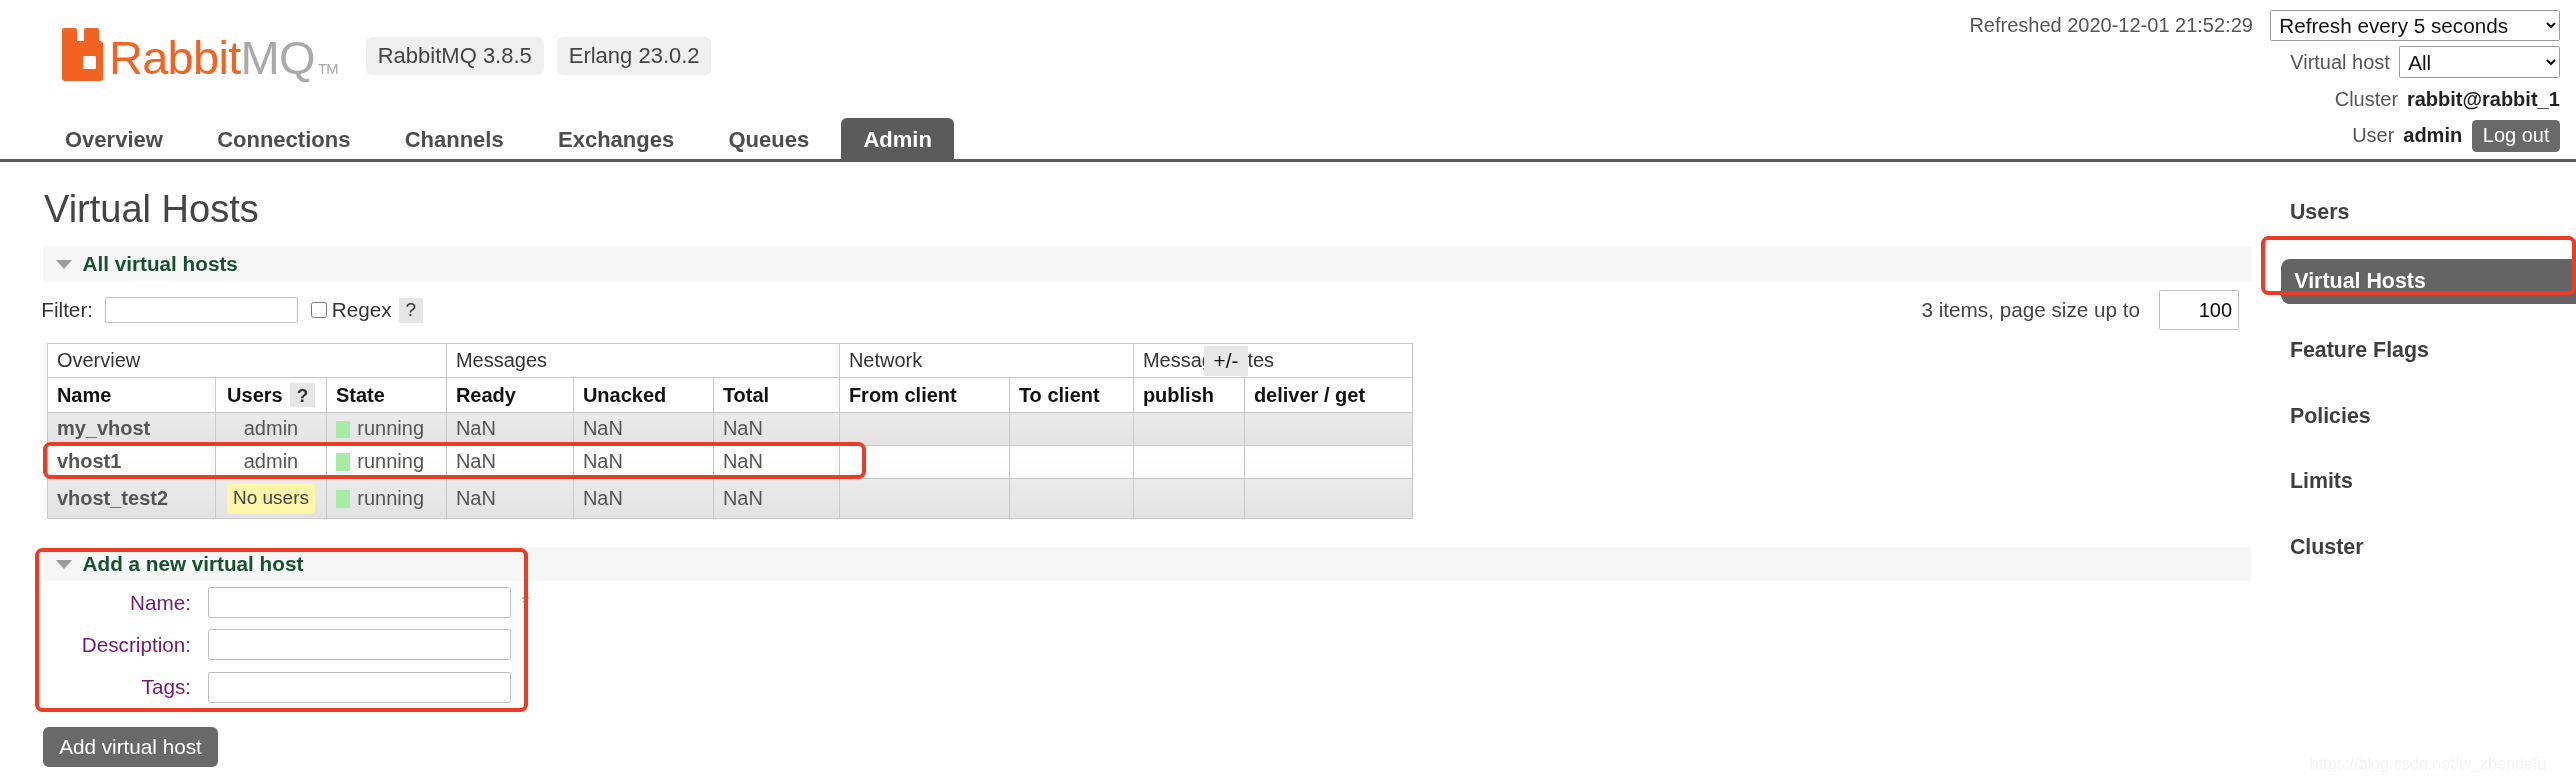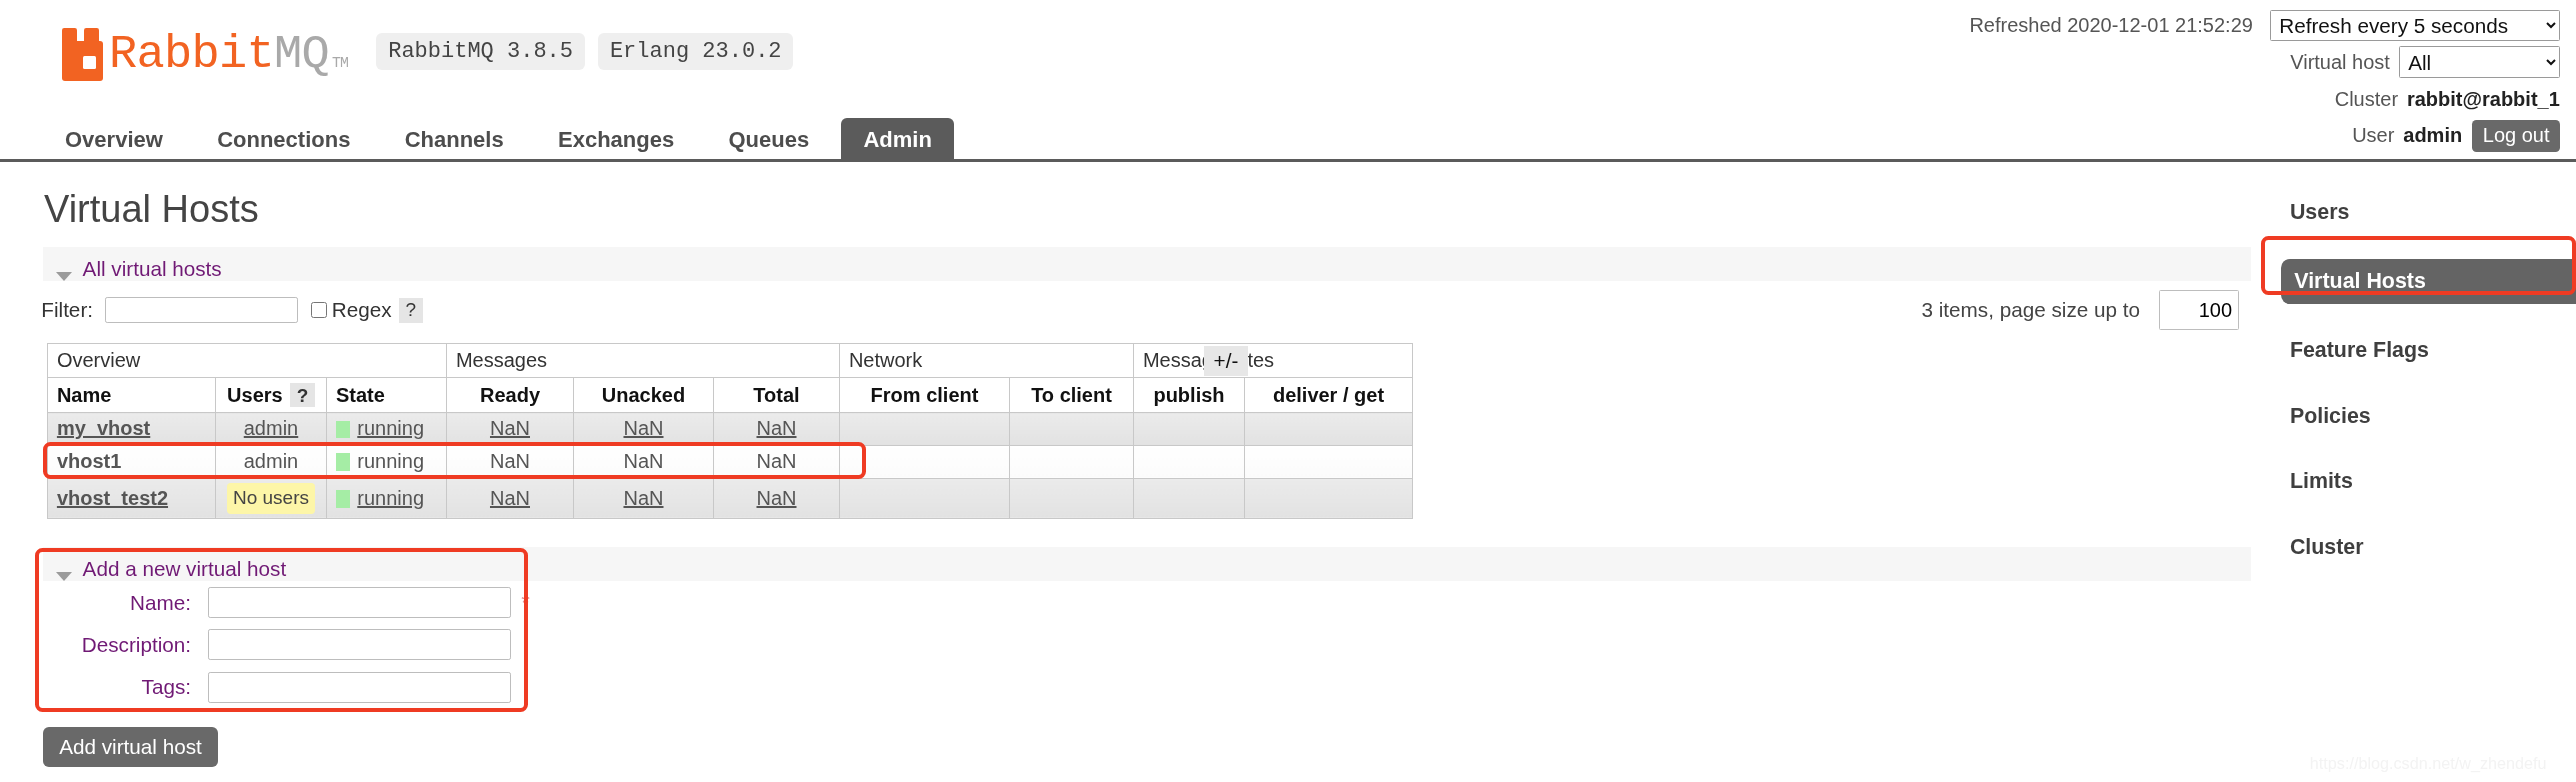--- a/index.html
+++ b/index.html
@@ -12,21 +12,21 @@
     color: #333;
     overflow: hidden;
   }
   #page { position: relative; width: 2576px; height: 783px; }
 
   
   #header { position: relative; height: 112px; }
 
   #logo-block {
     position: absolute; left: 62px; top: 28px;
-    display: flex; align-items: center; gap: 0; font-family: Liberation Mono, monospace;
+    display: flex; align-items: flex-end; gap: 0;
   }
   #logo-mark {
     width: 41px; height: 53px; position: relative; margin-right: 5.9px;
   }
   .lm-a { position:absolute; left:0; top:13.3px; width:41px; height:40px; background:#f26322; border-radius:3px 3px 3px 3px; }
   .lm-b { position:absolute; left:0; top:0; width:14.8px; height:20.7px; background:#f26322; border-radius:2.2px; }
   .lm-c { position:absolute; left:22px; top:0; width:14.8px; height:20.7px; background:#f26322; border-radius:2.2px; }
   .lm-dot { position:absolute; left:20.7px; top:28px; width:13.3px; height:13.3px; background:#ffffff; border-radius:1.5px; }
 
   #logo-text { font-size: 47px; line-height: 47px; font-weight: 400; letter-spacing: -0.7px; }
@@ -81,22 +81,22 @@
   
   #page-title {
     position: absolute; left: 44px; top: 188px;
     font-size: 38px; font-weight: 400; color: #444;
   }
 
   
   .section-bar {
     background: #f6f6f6;
     height: 34px;
-    display: flex; align-items: flex-end;
-    font-size: 20.7px; font-weight: normal; color: #701a75;
+    display: flex; align-items: center;
+    font-size: 20.7px; font-weight: bold; color: #14532d;
   }
   .caret {
     display: inline-block; width: 0; height: 0;
     border-left: 8.1px solid transparent; border-right: 8.1px solid transparent;
     border-top: 9.6px solid #9b9b9b;
     margin: 0 10.3px 0 13.3px;
   }
 
   #all-vhosts-bar { position: absolute; left: 43px; top: 247px; width: 2208px; }
 
@@ -145,26 +145,25 @@
   }
   #vhost-table thead tr.group-row th {
     background: #ffffff; font-weight: normal; color: #333;
     text-align: left; height: 34px; font-size: 20px;
   }
   #vhost-table thead tr.col-row th {
     background: #ffffff; font-weight: bold; color: #111;
     height: 35px;
   }
   th.ta-l, td.ta-l { text-align: left; }
-  th.ta-r, td.ta-r { text-align: center; }
+  th.ta-r, td.ta-r { text-align: left; }
   th.ta-c, td.ta-c { text-align: center; }
 
   #vhost-table tbody tr.shade td {
     background: linear-gradient(to bottom, #ebebeb 0%, #e2e2e2 100%);
-    text-decoration: underline;
   }
   #vhost-table tbody tr.plain td {
     background: linear-gradient(to bottom, #ffffff 0%, #fbfbfb 100%);
   }
   #vhost-table tbody td { height: 26.6px; color: #555; }
   td.vhost-name { font-weight: bold; color: #111; }
   .state-cell { color: #555; }
   .state-dot {
     display: inline-block; width: 14px; height: 17.7px;
     background: #a5eda5; vertical-align: -3px; margin-right: 7.4px;

